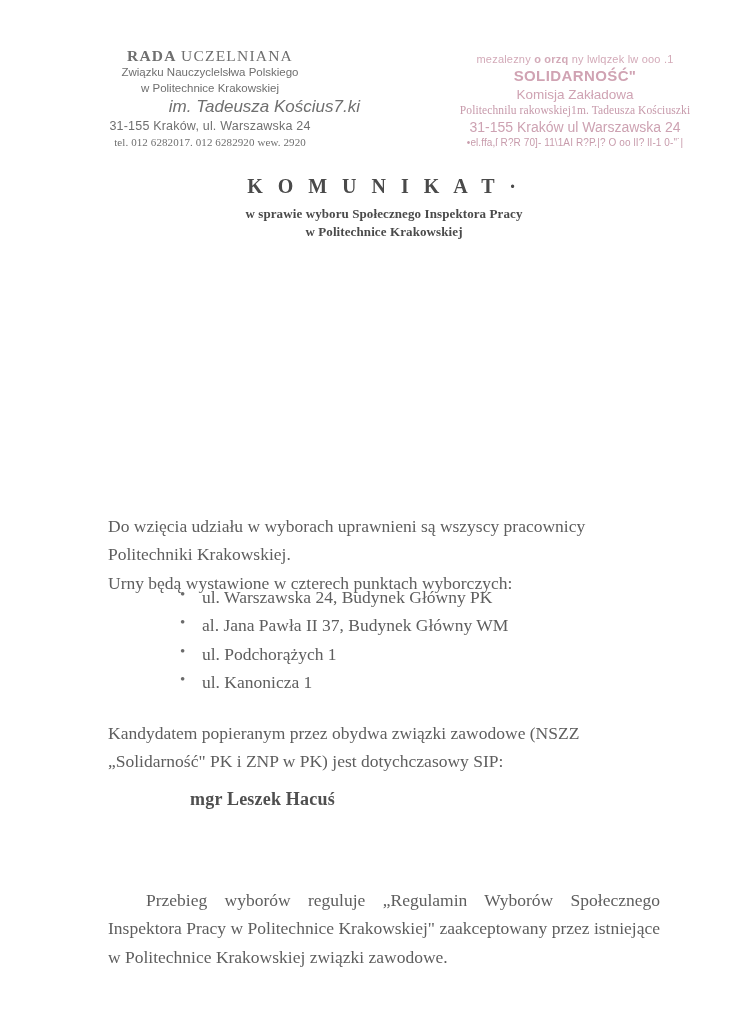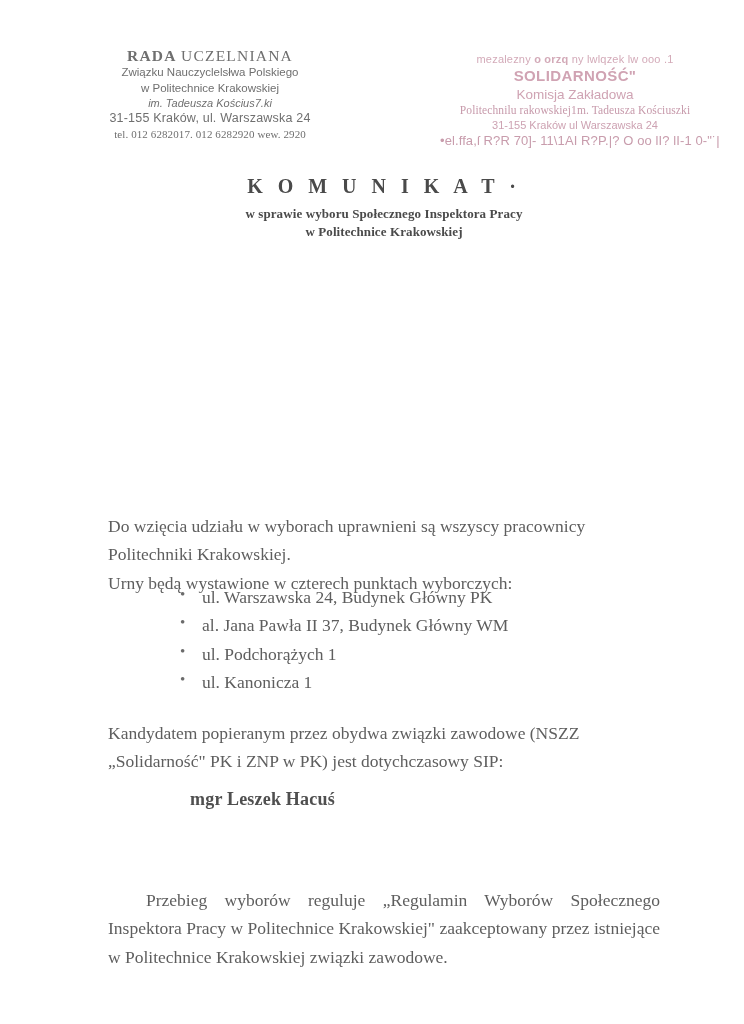--- a/index.html
+++ b/index.html
@@ -58,21 +58,22 @@
   }
   .lh-line {
     font-family: "Liberation Sans", "DejaVu Sans", sans-serif;
     font-size: 11.5px;
     line-height: 1.32;
     color: #6f6f6f;
     white-space: nowrap;
   }
   .lh-line.italic {
     font-style: italic;
-    font-size: 11px;
+    font-size: 17px;
+    text-align: right;
   }
   .lh-line.addr {
     font-size: 12.5px;
     letter-spacing: 0.2px;
   }
   .lh-line.tel {
     font-family: "Liberation Serif", "DejaVu Serif", serif;
     font-size: 11px;
     letter-spacing: 0.1px;
   }
@@ -106,25 +107,25 @@
     font-size: 13.5px;
     color: #cfa3b3;
   }
   .st-addr1 {
     font-family: "Liberation Serif", "DejaVu Serif", serif;
     font-size: 11.5px;
     color: #c79aab;
     letter-spacing: 0.1px;
   }
   .st-addr2 {
-    font-size: 11px;
+    font-size: 14px;
     color: #cda2b2;
   }
   .st-garb-bottom {
-    font-size: 13px;
+    font-size: 10px;
     color: #c89cac;
     letter-spacing: 0.1px;
   }
 
   
   .doc-title {
     position: absolute;
     top: 175px;
     left: 0;
     width: 744px;

